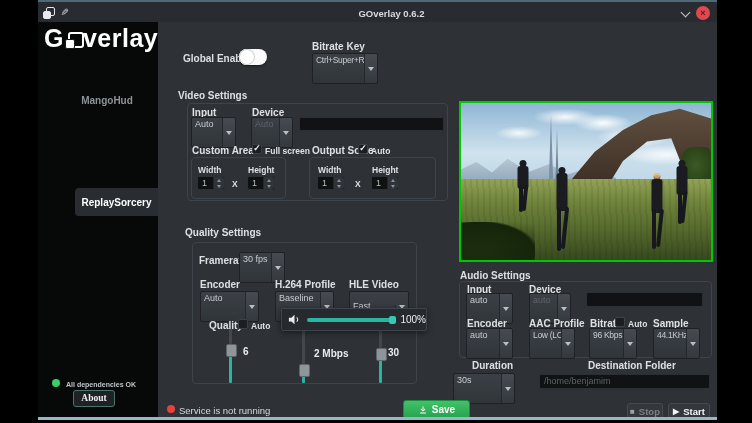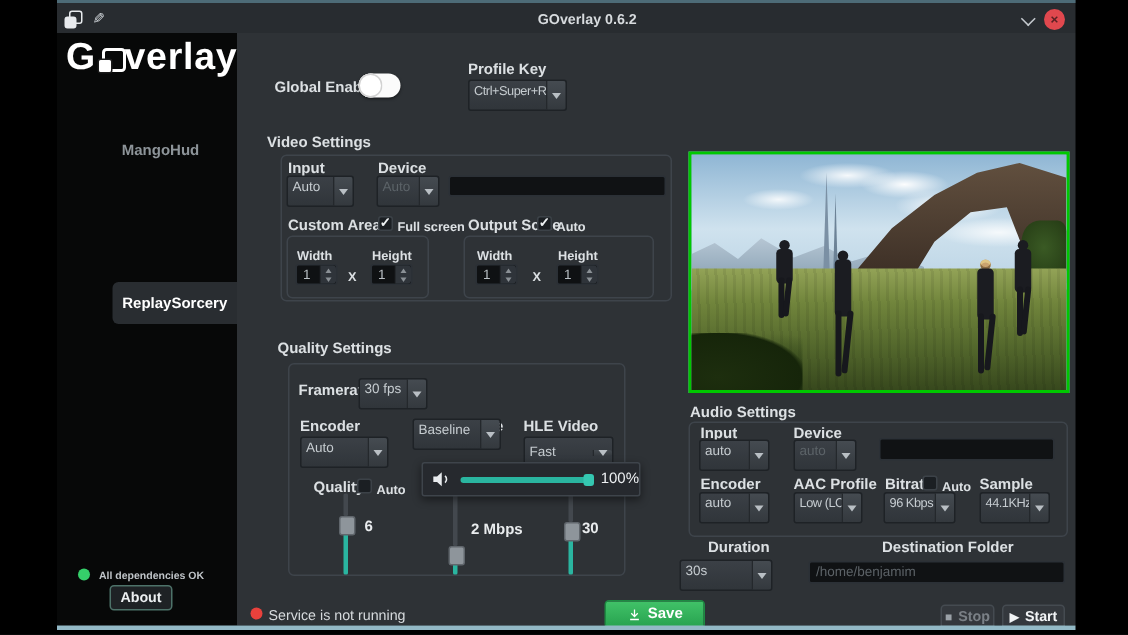--- a/index.html
+++ b/index.html
@@ -25,25 +25,25 @@
   
   .sidebar{left:38px;top:22px;width:120px;height:395px;background:#070808;}
   .logo{color:#fff;font-size:25px;font-weight:600;letter-spacing:0.5px;display:flex;align-items:center;}
   .logo .oicon{position:relative;width:17px;height:17px;margin:3px 1px 0 1px;display:inline-block;}
   .logo .oicon .s1{position:absolute;left:3px;top:0;width:12px;height:12px;border:2.5px solid #fff;border-radius:3px;}
   .logo .oicon .s2{position:absolute;left:0;top:7px;width:8px;height:8px;background:#fff;border-radius:2px;border:1px solid #1a1a1a;}
   .side-item{width:120px;text-align:center;font-weight:bold;font-size:10px;color:#8d9499;padding-left:18px;box-sizing:border-box;}
   .side-sel{background:#292d31;border-radius:4px 0 0 4px;color:#fff;display:flex;align-items:center;justify-content:center;font-weight:bold;font-size:10px;}
   .dot{border-radius:50%;}
   .aboutbtn{background:#1e2225;border:1px solid #4d7269;border-radius:3px;color:#eceff1;
-    font-weight:bold;font-size:9.5px;text-align:center;line-height:15px;}
+    font-weight:bold;font-size:9.5px;text-align:center;line-height:15px;font-family:Liberation Serif, serif;}
   
   .content{left:158px;top:22px;width:559px;height:395px;background:#2e3236;}
   .groupbox{border:1px solid #3e444b;border-radius:4px;}
-  .dd{display:flex;background:linear-gradient(#3b4046,#30353a);border:1px solid #1e2226;border-radius:2px;height:21px;}
+  .dd{display:flex;background:linear-gradient(#3b4046,#30353a);border:1px solid #1e2226;border-radius:2px;height:31px;}
   .dd .val{flex:1;padding:0 3px;font-size:9px;color:#c6ccd0;line-height:13px;overflow:hidden;white-space:nowrap;}
   .dd.tight .val{font-size:8.5px;letter-spacing:-0.3px;}
   .dd .arrbox{width:12px;border-left:1px solid #24282c;display:flex;align-items:center;justify-content:center;background:linear-gradient(#454b51,#34393e);border-radius:0 2px 2px 0;}
   .tri-dn{width:0;height:0;border-left:3px solid transparent;border-right:3px solid transparent;border-top:4px solid #b9bfc4;}
   .dd.disabled .val{color:#5c6368;}
   .field{background:#101214;border:1px solid #2b3036;border-radius:2px;}
   .cb{width:10px;height:10px;background:#1b1f23;border:1px solid #3c4248;border-radius:2px;
     display:flex;align-items:center;justify-content:center;}
   .cb .tick{color:#eef1f3;font-size:9px;font-weight:bold;line-height:1;margin-top:-1px;}
   .spin{display:flex;background:#0f1113;border:1px solid #2b3036;border-radius:2px;height:14px;}
@@ -137,21 +137,21 @@
     <div class="abs" style="left:28px;top:359px;font-size:7px;font-weight:bold;color:#c0c5c9;white-space:nowrap;">All dependencies OK</div>
     <div class="abs aboutbtn" style="left:35px;top:368px;width:42px;height:17px;">About</div>
   </div>
 
   <div class="abs content">
 
     <div class="abs lbl" style="left:25px;top:32px;">Global Enable</div>
     <div class="abs toggle" style="left:81px;top:27px;">
       <span class="knob"></span>
     </div>
-    <div class="abs lbl" style="left:154px;top:20px;">Profile Key</div>
+    <div class="abs lbl" style="left:154px;top:20px;">Bitrate Key</div>
     <div class="abs dd tight" style="left:154px;top:31px;width:66px;">
       <span class="val">Ctrl+Super+R</span>
       <span class="arrbox">
           <span class="tri-dn"></span>
         </span>
     </div>
 
     <div class="abs lbl" style="left:20px;top:69px;">Video Settings</div>
     <div class="abs groupbox" style="left:29px;top:81px;width:261px;height:98px;">
       <div class="abs lbl" style="left:4px;top:4px;">Input</div>
@@ -248,21 +248,21 @@
       </div>
 
       <div class="abs lbl" style="left:7px;top:37px;">Encoder</div>
       <div class="abs dd" style="left:7px;top:48px;width:59px;">
         <span class="val">Auto</span>
         <span class="arrbox">
             <span class="tri-dn"></span>
           </span>
       </div>
       <div class="abs lbl" style="left:82px;top:37px;">H.264 Profile</div>
-      <div class="abs dd" style="left:82px;top:36px;width:59px;">
+      <div class="abs dd" style="left:82px;top:48px;width:59px;">
         <span class="val">Baseline</span>
         <span class="arrbox">
             <span class="tri-dn"></span>
           </span>
       </div>
       <div class="abs lbl" style="left:156px;top:37px;">HLE Video</div>
       <div class="abs dd" style="left:156px;top:48px;width:60px;align-items:center;">
         <span class="val">Fast</span>
         <span class="arrbox">
             <span class="tri-dn"></span>

